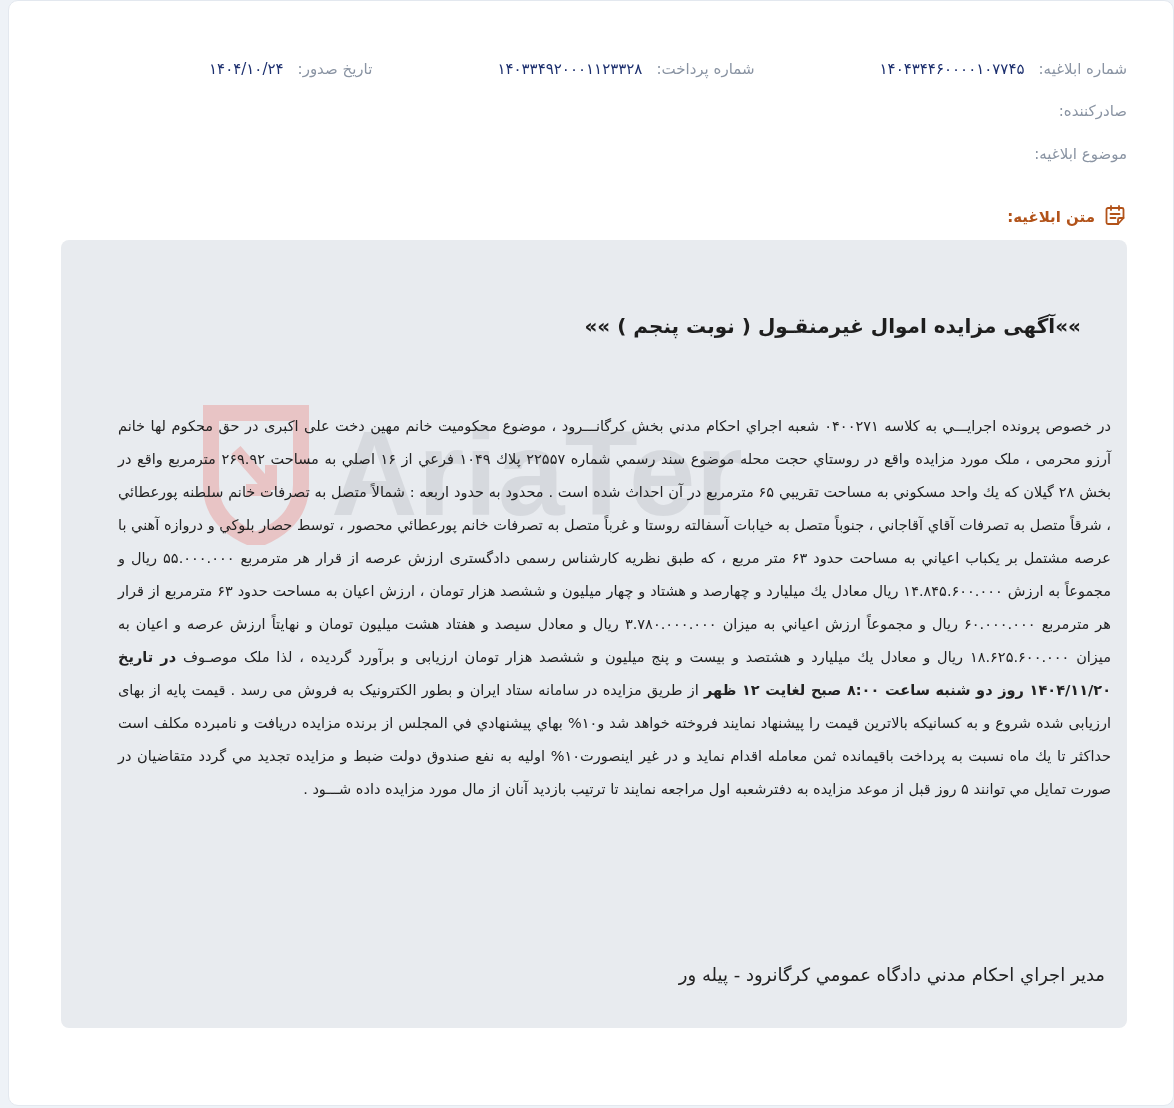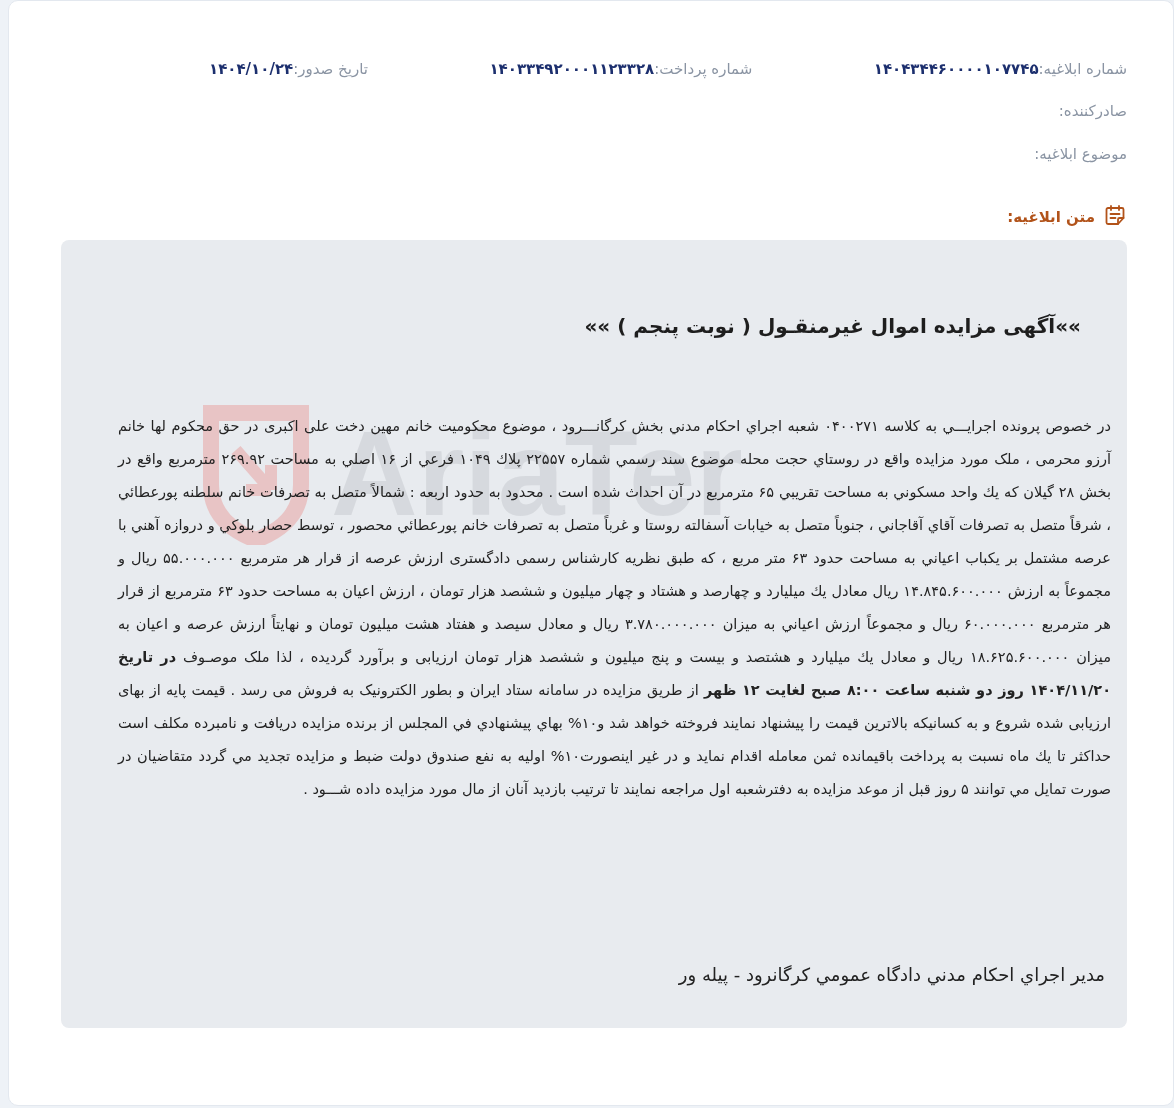--- a/index.html
+++ b/index.html
@@ -6,22 +6,22 @@
   html, body { width: 1174px; height: 1108px; background: #eef2f7; overflow: hidden; }
   body { font-family: "DejaVu Sans", sans-serif; direction: rtl; }
   .card {
     position: absolute; left: 8px; top: 0; width: 1166px; height: 1106px;
     background: #ffffff; border: 1px solid #e3e8ef; border-radius: 10px;
   }
   .meta-row {
     position: absolute; right: 46px; height: 24px; display: flex; align-items: center;
     font-size: 15px; white-space: nowrap;
   }
-  .meta-label { color: #8a94a3; margin-left: 0; }
-  .meta-value { color: #1c2f6e; font-weight: bold; }
+  .meta-label { color: #8a94a3; margin-left: 14px; }
+  .meta-value { color: #1c2f6e; font-weight: normal; }
   .row1 { top: 56px; left: 200px; justify-content: space-between; }
   .row1 .pair { display: flex; align-items: center; }
   .row2 { top: 98px; }
   .row3 { top: 141px; }
   .section-title {
     position: absolute; right: 46px; top: 202px; display: flex; align-items: center;
     color: #b2531a; font-weight: bold; font-size: 15px; justify-content: flex-end;
   }
   .section-title svg { margin-left: 8px; }
   .content-box {

